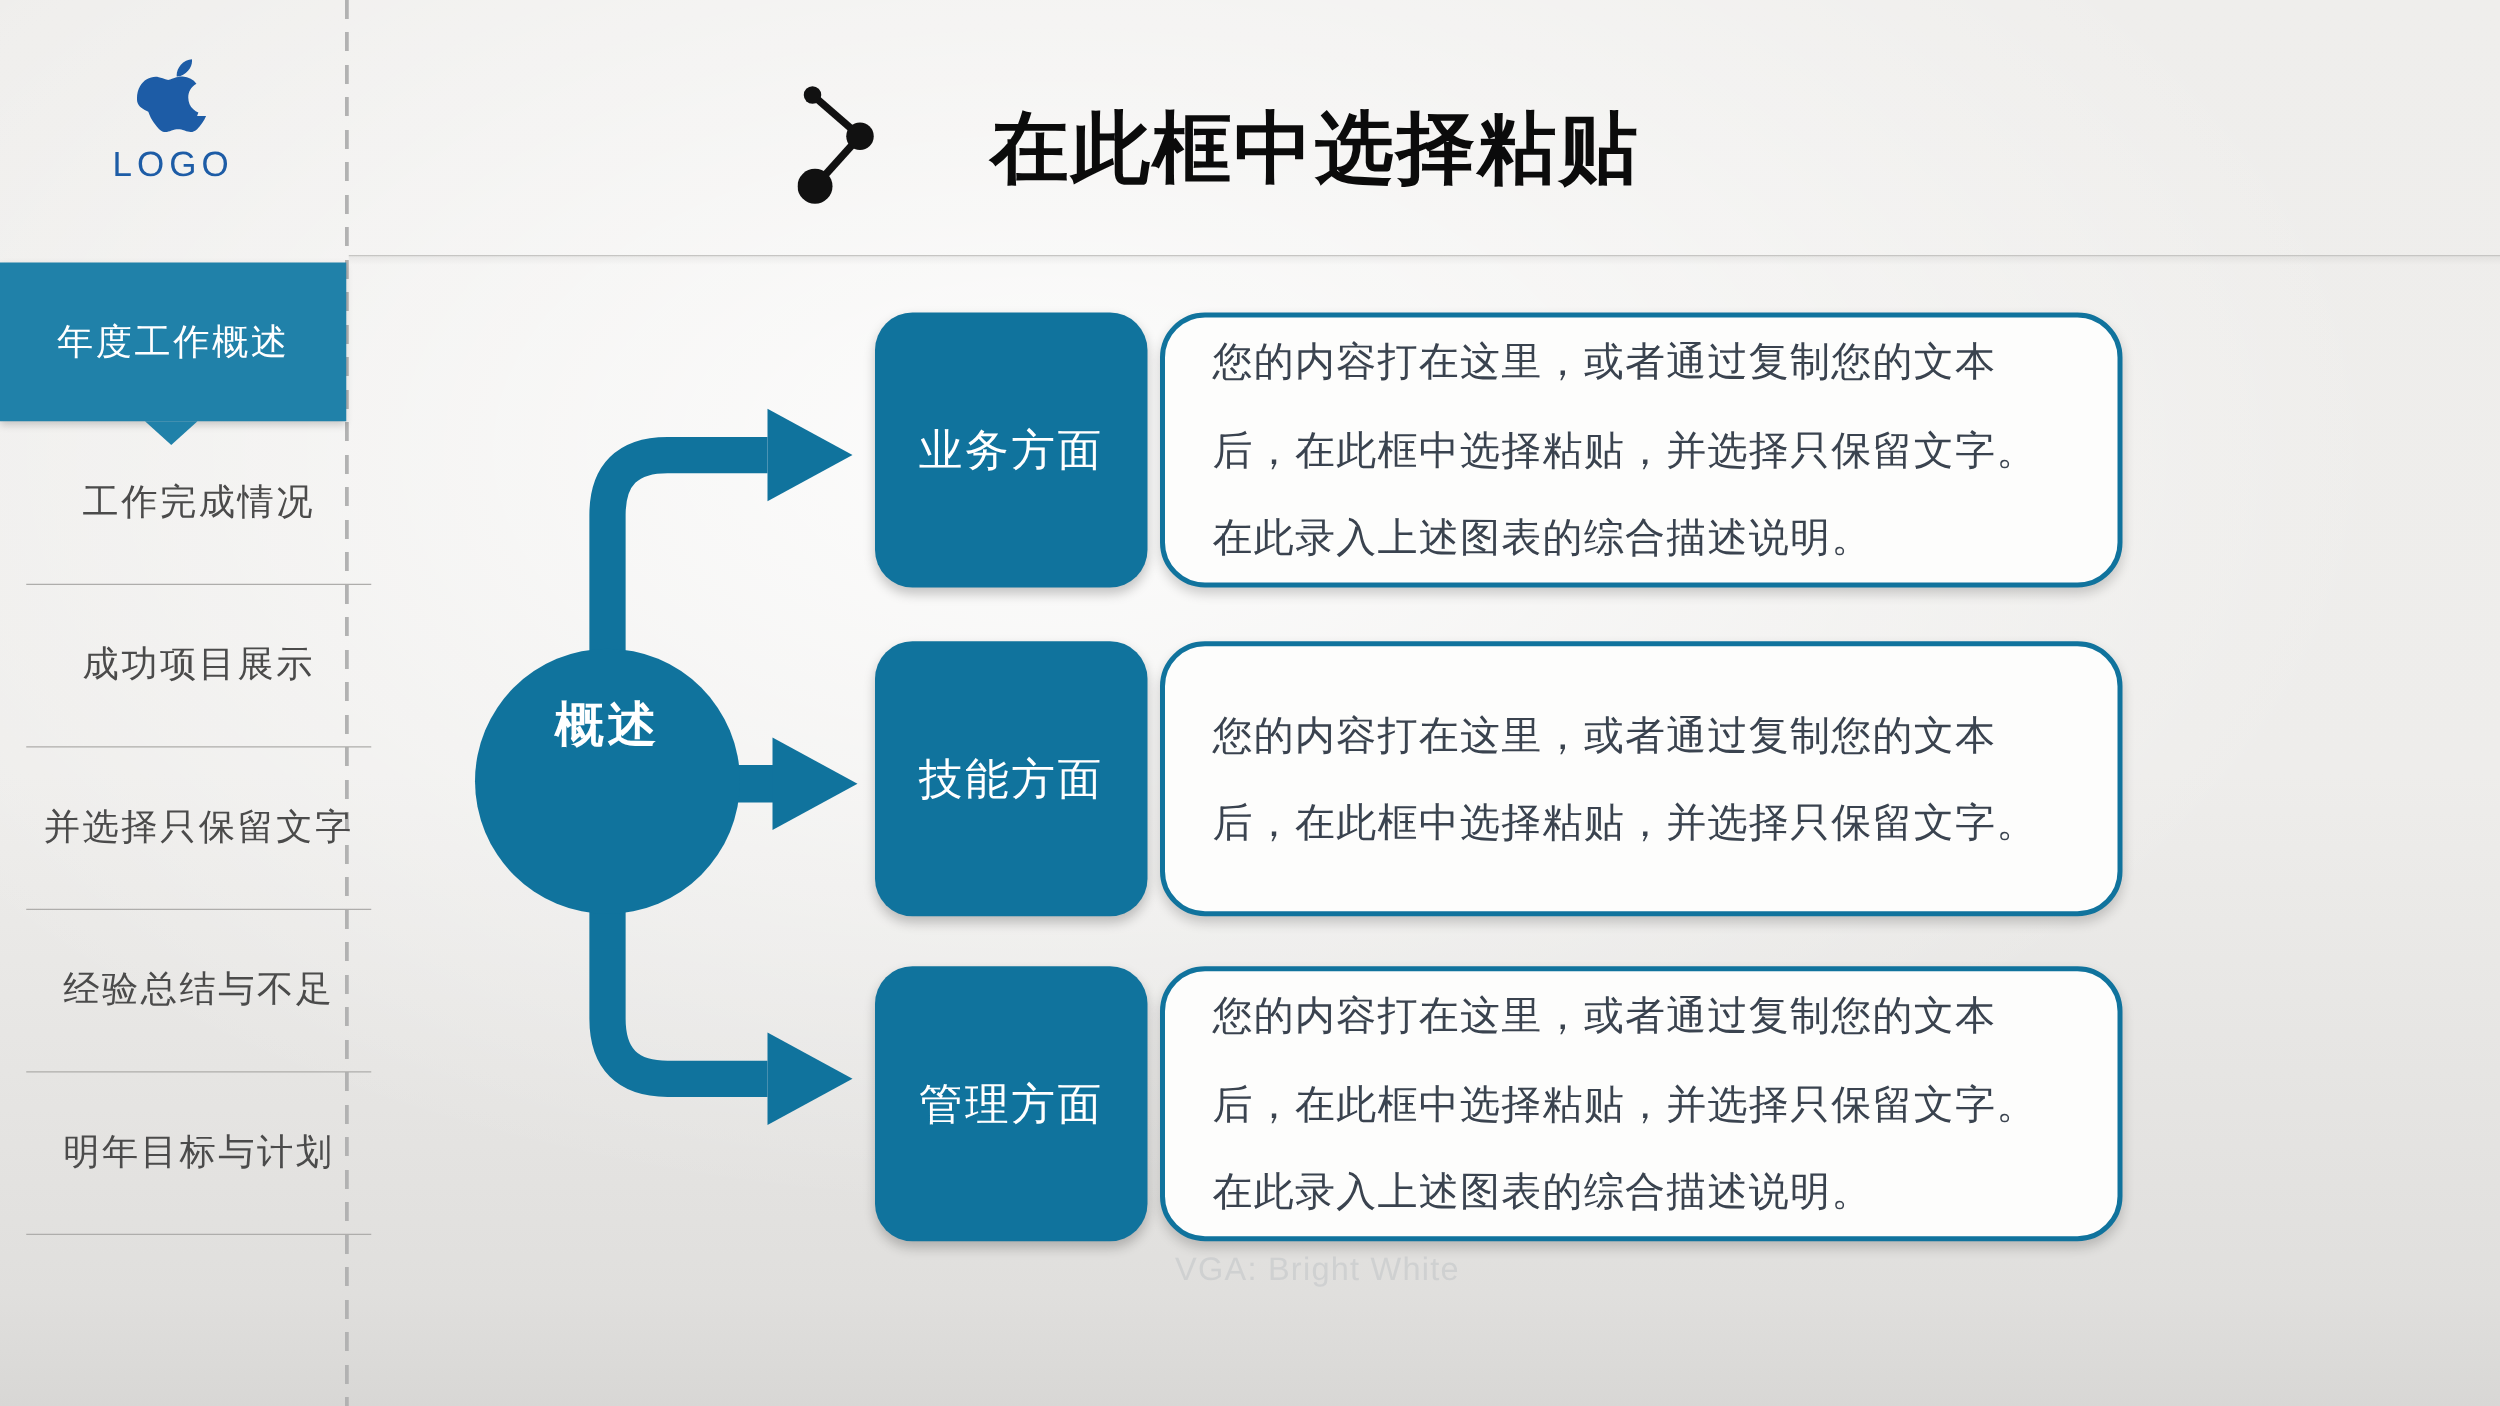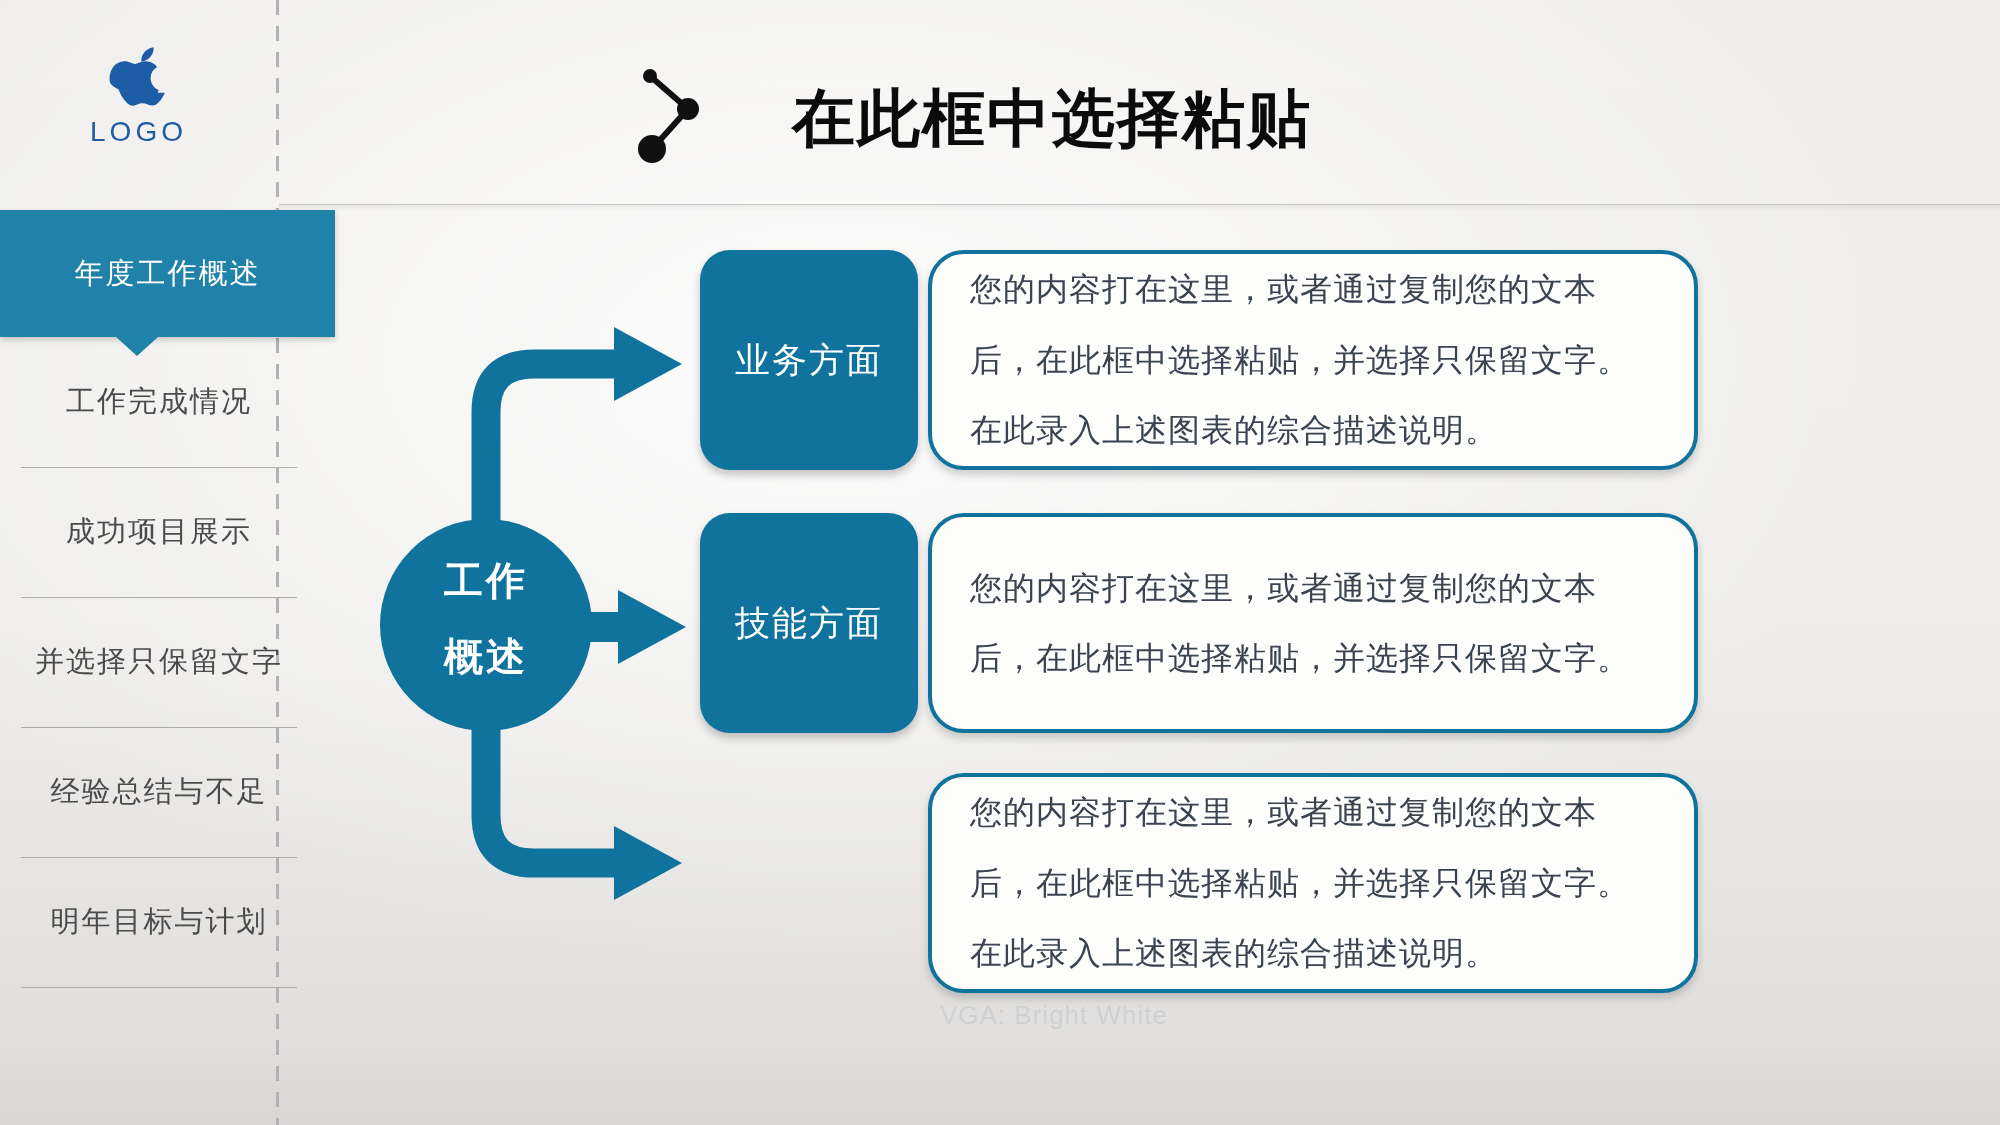--- a/index.html
+++ b/index.html
@@ -28,21 +28,21 @@
   .logo svg{display:block;margin:0 auto;}
   .logo-text{margin-top:6px;font-size:28px;letter-spacing:4px;color:#1d5ca6;font-weight:500;}
   
   .title-icon{position:absolute;left:638px;top:64px;}
   .page-title{
     position:absolute;left:792px;top:76px;margin:0;
     font-size:63px;font-weight:800;color:#0b0b0b;letter-spacing:2px;white-space:nowrap;
   }
   
   .side-active{
-    position:absolute;left:0;top:210px;width:335px;height:127px;
+    position:absolute;left:0;top:210px;width:277px;height:127px;
     background:#2081a9;color:#ffffff;font-size:29px;
     display:flex;align-items:center;justify-content:center;letter-spacing:2px;
     box-shadow:0 3px 6px rgba(0,0,0,0.18);cursor:pointer;
   }
   .side-pointer{
     position:absolute;left:116px;top:337px;width:0;height:0;
     border-left:21px solid transparent;border-right:21px solid transparent;
     border-top:19px solid #2081a9;
   }
   .side-item{
@@ -113,32 +113,32 @@
   <svg class="arrows" viewBox="0 0 2000 1125">
     <path d="M486,545 L486,412 Q486,364 534,364 L614,364" fill="none" stroke="#10739d" stroke-width="29"></path>
     <polygon points="614,327 682,364 614,401" fill="#10739d"></polygon>
     <path d="M560,627 L620,627" fill="none" stroke="#10739d" stroke-width="30"></path>
     <polygon points="618,590 686,627 618,664" fill="#10739d"></polygon>
     <path d="M486,705 L486,815 Q486,863 534,863 L614,863" fill="none" stroke="#10739d" stroke-width="29"></path>
     <polygon points="614,826 682,863 614,900" fill="#10739d"></polygon>
     <circle cx="486" cy="625" r="106" fill="#10739d"></circle>
   </svg>
   <div class="hub-text">
-    <div>工作</div>
     <div>概述</div>
   </div>
 
   <div class="row-label r0">业务方面</div>
   <div class="row-desc r0">
     <span>您的内容打在这里，或者通过复制您的文本后，在此框中选择粘贴，并选择只保留文字。在此录入上述图表的综合描述说明。</span>
   </div>
 
   <div class="row-label r1">技能方面</div>
   <div class="row-desc r1">
     <span>您的内容打在这里，或者通过复制您的文本后，在此框中选择粘贴，并选择只保留文字。</span>
   </div>
 
+  <div class="row-label r2">管理方面</div>
   <div class="row-desc r2">
     <span>您的内容打在这里，或者通过复制您的文本后，在此框中选择粘贴，并选择只保留文字。在此录入上述图表的综合描述说明。</span>
   </div>
 
   <div class="watermark">VGA: Bright White</div>
 </div>
 
 </body></html>

